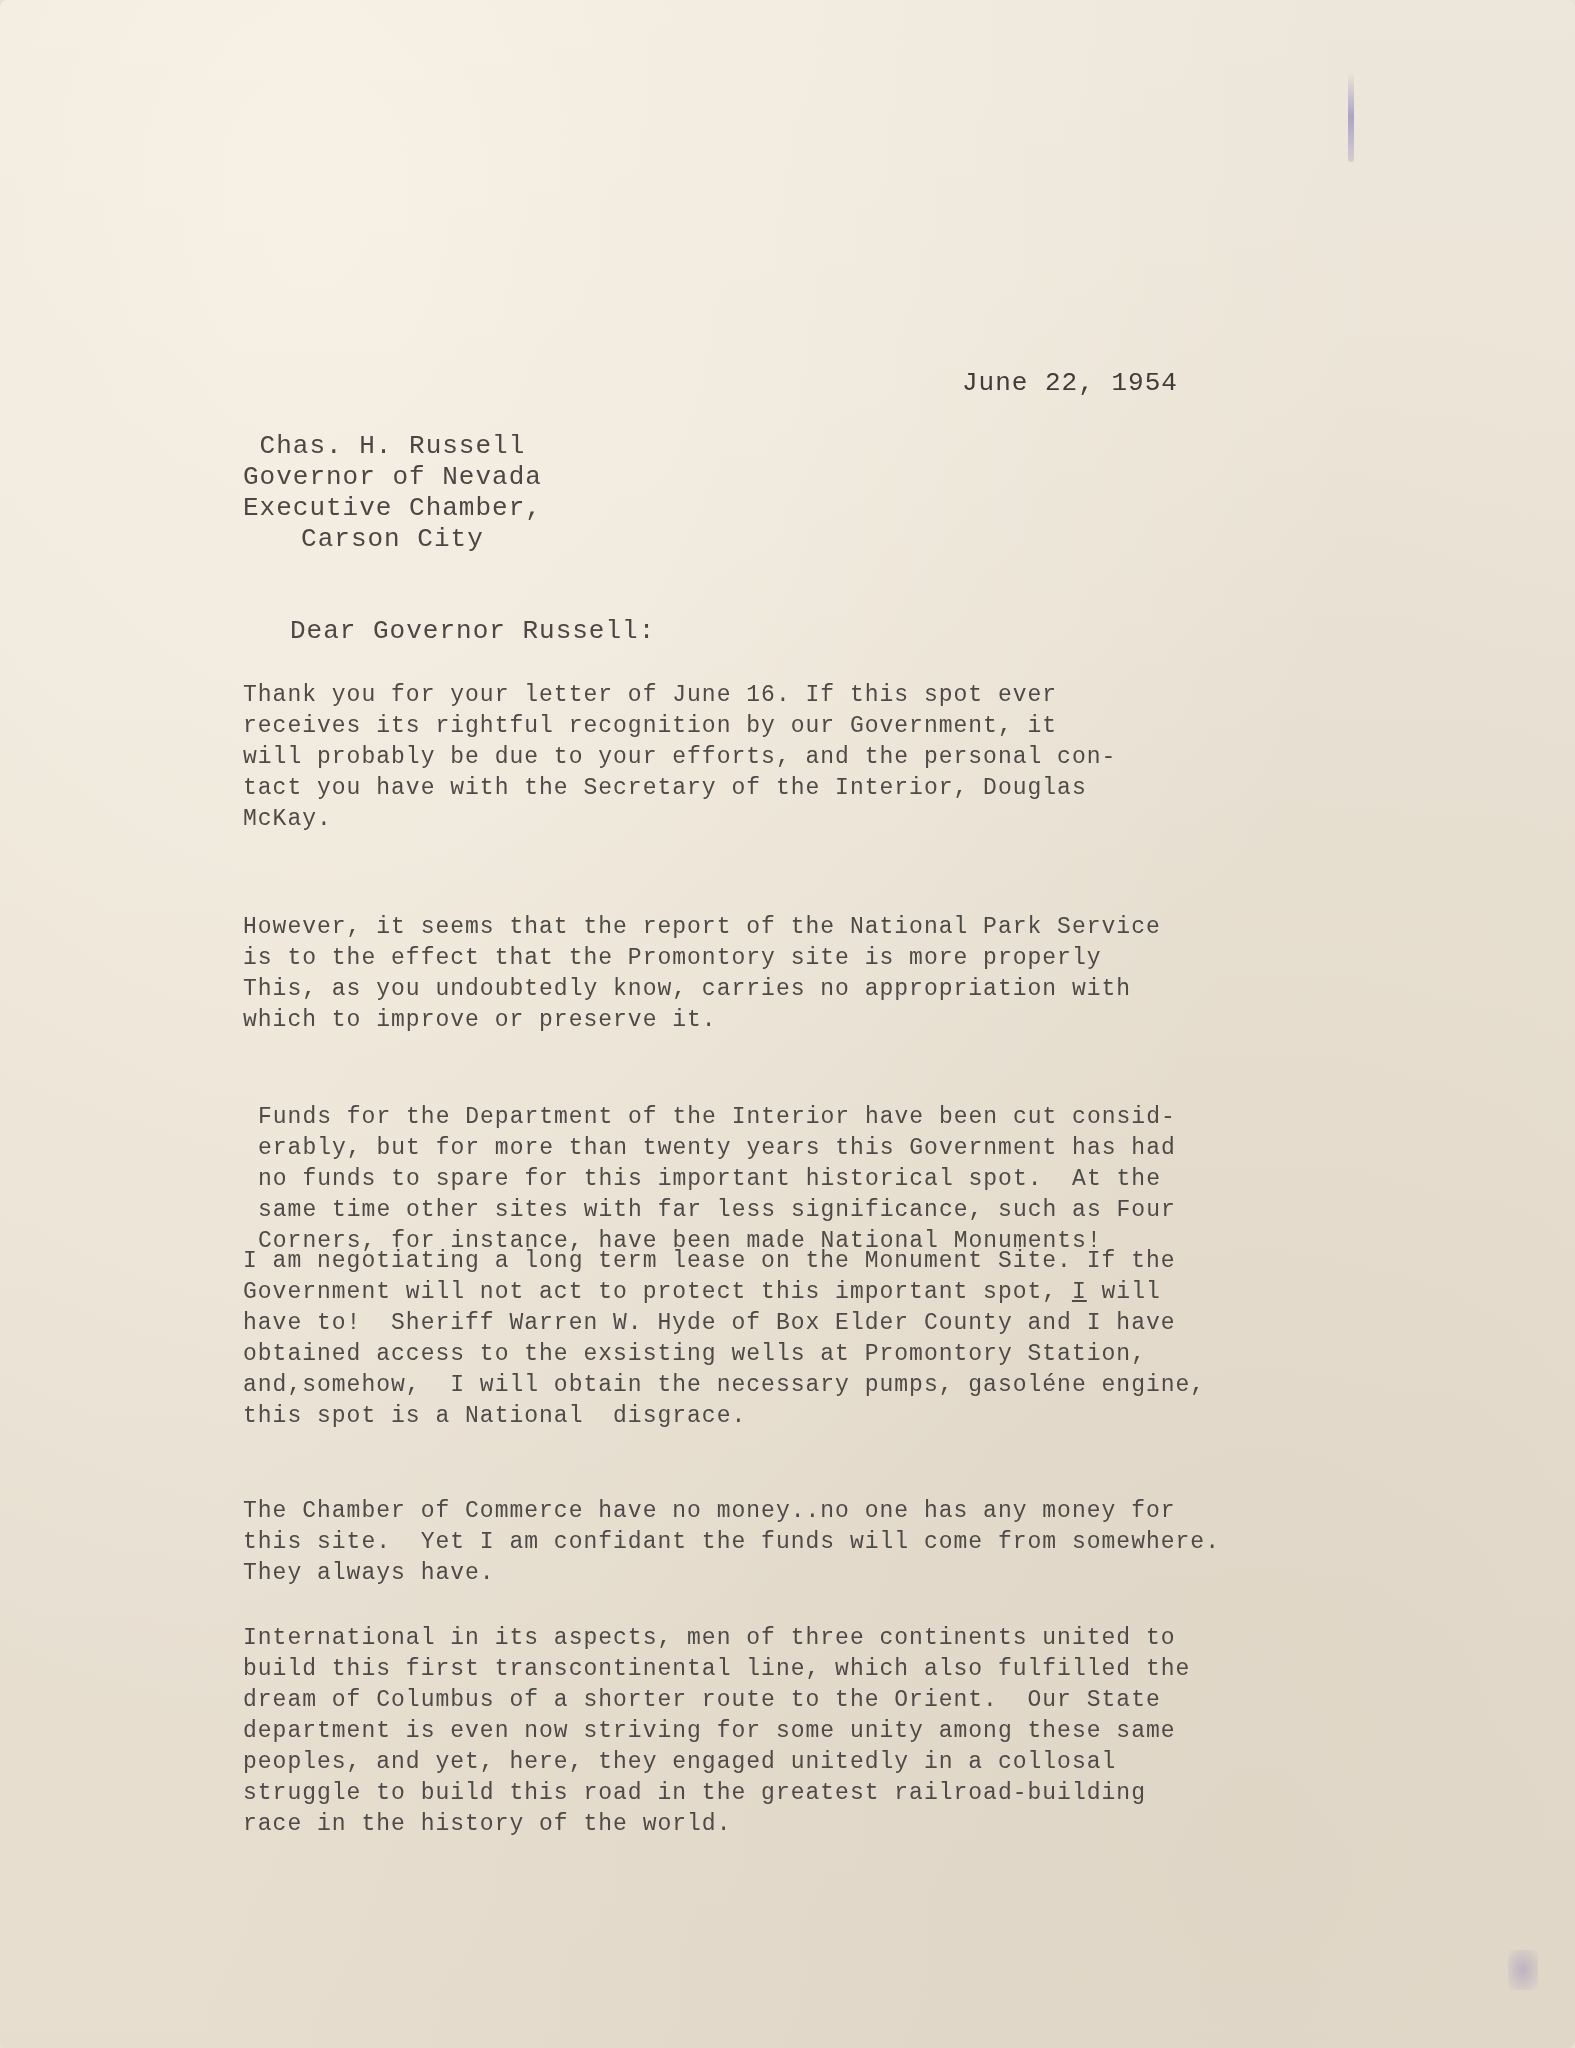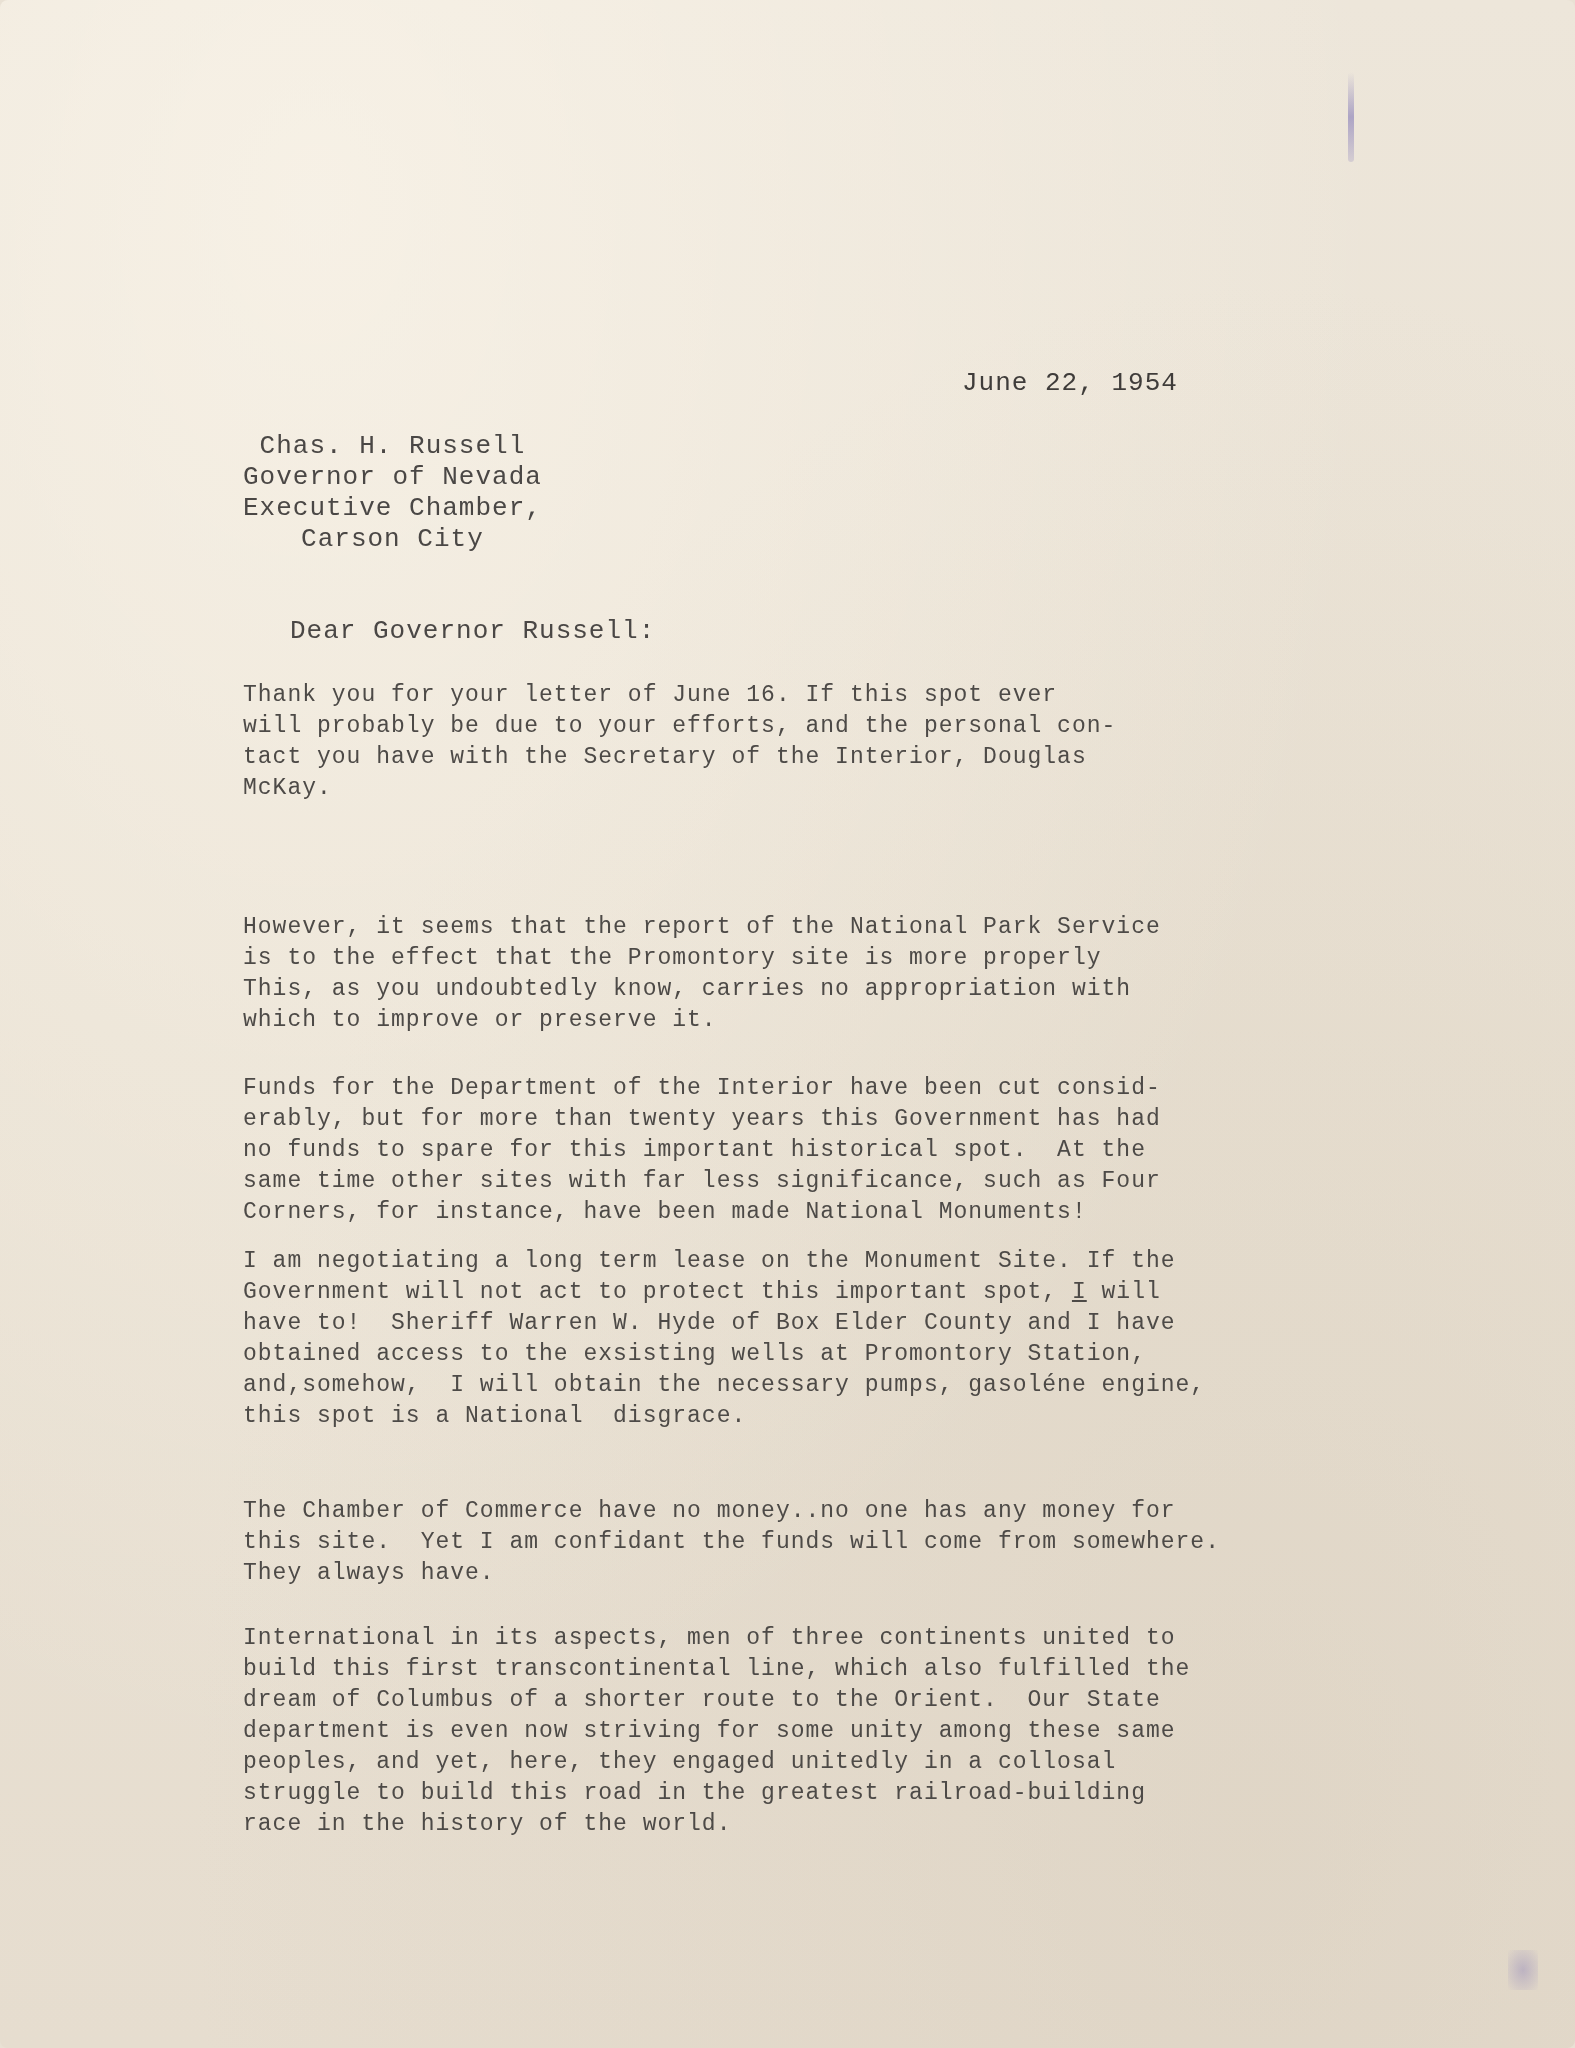--- a/index.html
+++ b/index.html
@@ -74,21 +74,21 @@
       left: 243px;
       font-size: 23px;
       line-height: 31px;
       letter-spacing: 1px;
       color: #4d4a47;
     }
     .para div { white-space: pre; }
     .u { text-decoration: underline; }
     #p1 { top: 680px; }
     #p2 { top: 912px; }
-    #p3 { top: 1073px; }
+    #p3 { top: 1102px; margin-left: 15px; }
     #p4 { top: 1246px; }
     #p5 { top: 1496px; }
     #p6 { top: 1623px; }
   </style>
 </head>
 <body>
 
 <div class="page">
   <div class="stain-top"></div>
   <div class="stain-bottom"></div>
@@ -99,20 +99,21 @@
     <div>Chas. H. Russell</div>
     <div>Governor of Nevada</div>
     <div>Executive Chamber,</div>
     <div>Carson City</div>
   </div>
 
   <div class="salutation">Dear Governor Russell:</div>
 
   <div class="para" id="p1">
     <div>Thank you for your letter of June 16. If this spot ever</div>
+    <div>receives its rightful recognition by our Government, it</div>
     <div>will probably be due to your efforts, and the personal con-</div>
     <div>tact you have with the Secretary of the Interior, Douglas</div>
     <div>McKay.</div>
   </div>
 
   <div class="para" id="p2">
     <div>However, it seems that the report of the National Park Service</div>
     <div>is to the effect that the Promontory site is more properly</div>
     <div>This, as you undoubtedly know, carries no appropriation with</div>
     <div>which to improve or preserve it.</div>

